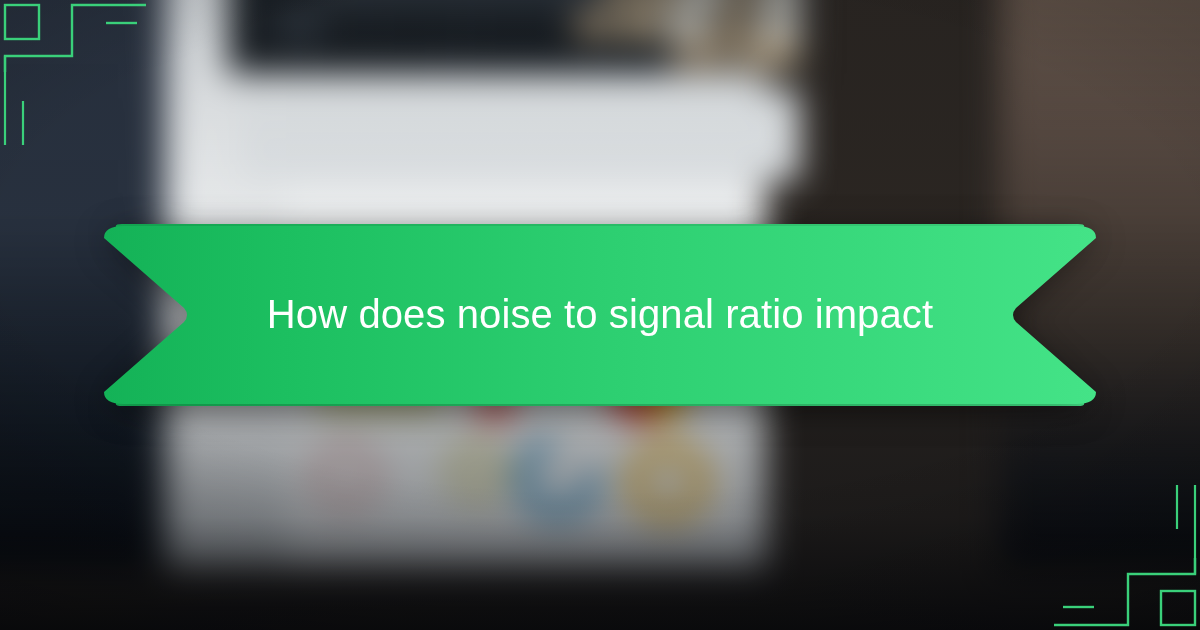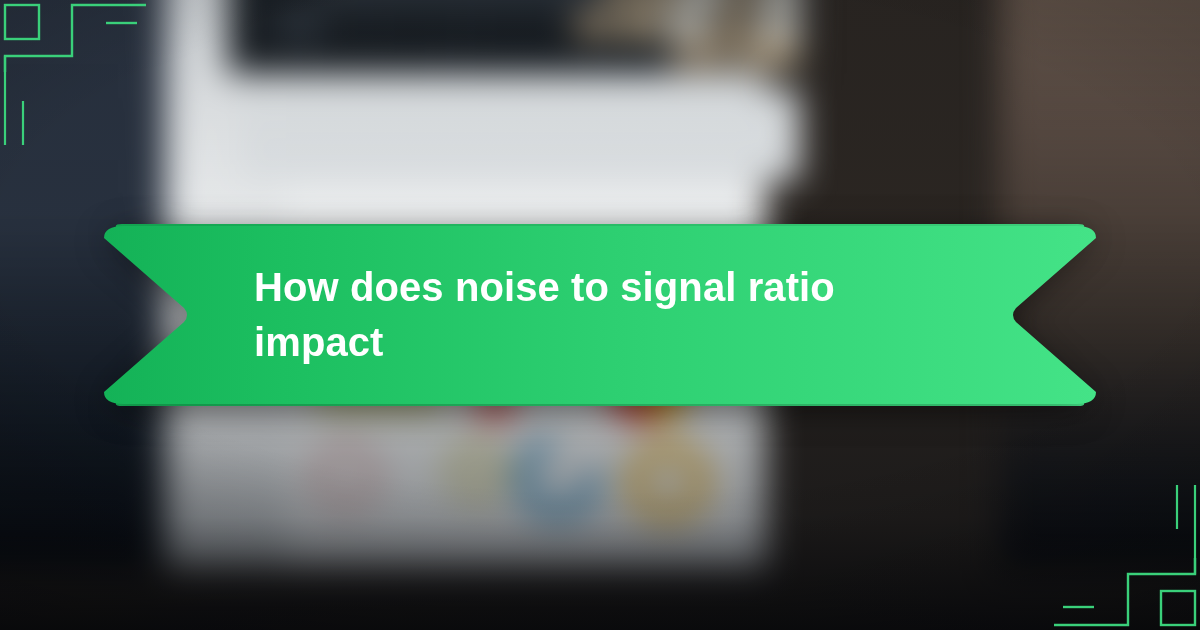--- a/index.html
+++ b/index.html
@@ -107,25 +107,25 @@
     position:absolute; inset:0;
     width:100%; height:100%;
     filter:drop-shadow(0 6px 16px rgba(0,0,0,.28));
   }
   .ribbon-text {
     position:absolute;
     left:0; right:0; top:0; bottom:0;
     display:flex; 
     align-items:center; justify-content:center;
     padding:0 150px;
-    text-align:left;
+    text-align:right;
     color:#ffffff;
     font-size:40px;
     line-height:1.38;
-    font-weight:700;
+    font-weight:400;
     letter-spacing:.1px;
     text-rendering:optimizeLegibility;
   }
 </style>
 </head>
 <body>
 
 <div id="stage">
 
   <div class="bg-root">

